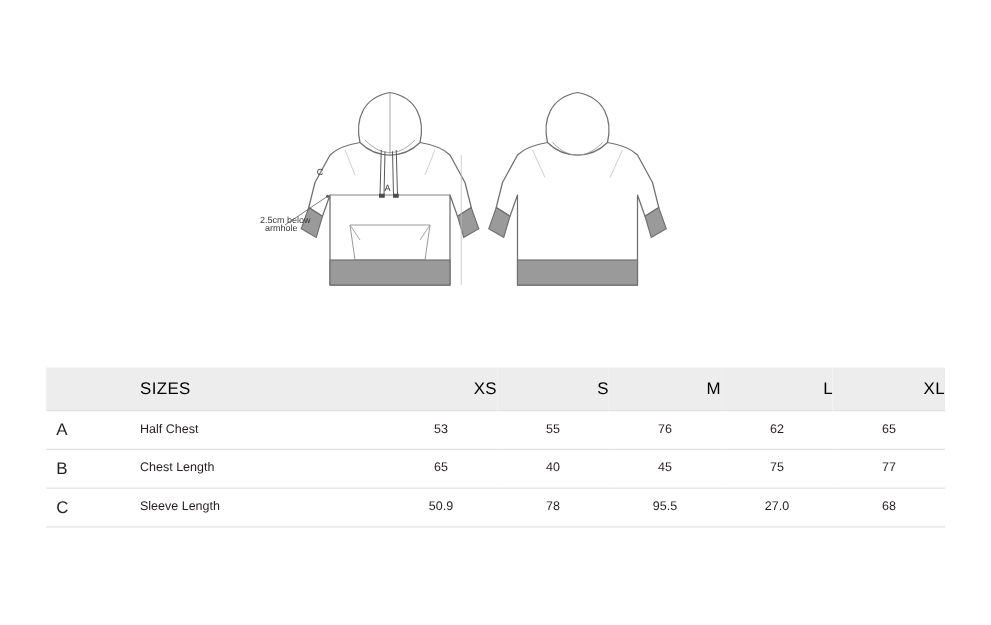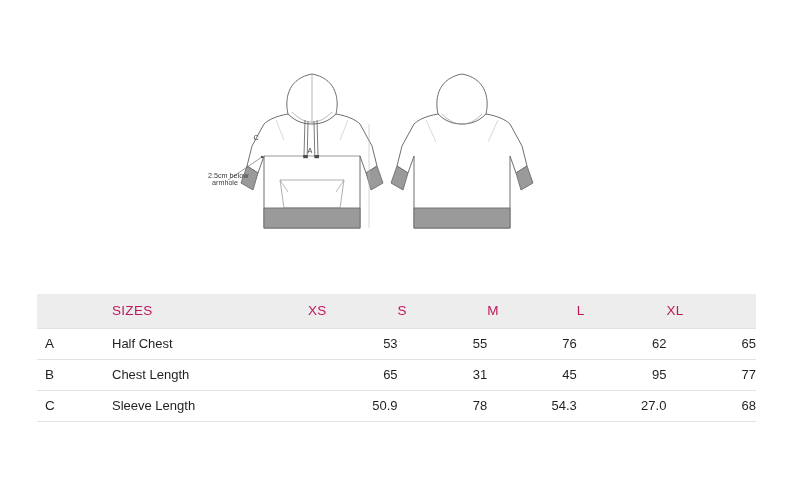--- a/index.html
+++ b/index.html
@@ -70,58 +70,58 @@
   col.c-size   { width: 89.6px; }
 
   thead tr.header-row {
     background: #ededed;
     height: 34px;
   }
 
   thead th {
     height: 16px;
     font-size: 13.5px;
-    color: #be185d;
+    color: #000000;
     letter-spacing: 0.3px;
   }
 
   th.head-letter { }
   th.head-label {
     text-align: left;
     padding-left: 20px !important;
   }
   th.head-size {
-    text-align: left;
+    text-align: right;
   }
 
   tbody tr.data-row {
     height: 30px;
     border-bottom: 1px solid #e2e2e2;
   }
   tbody tr.data-row:first-child {
     border-top: 1px solid #e2e2e2;
   }
 
   tbody td {
     height: 30px;
-    font-size: 13px;
+    font-size: 10px;
     color: #231f20;
   }
 
   td.cell-letter {
     text-align: left;
     padding-left: 8px !important;
     font-size: 13.5px;
   }
   td.cell-label {
     text-align: left;
     padding-left: 20px !important;
   }
   td.cell-value {
-    text-align: right;
+    text-align: center;
   }
 </style>
 </head>
 <body>
 
 <div id="page">
 
   <div id="drawing-area">
     <svg id="drawing-svg" width="400" height="200" viewBox="0 0 200 100">
 
@@ -207,31 +207,31 @@
           <td class="cell-value">53</td>
           <td class="cell-value">55</td>
           <td class="cell-value">76</td>
           <td class="cell-value">62</td>
           <td class="cell-value">65</td>
         </tr>
         <tr class="data-row">
           <td class="cell-letter">B</td>
           <td class="cell-label">Chest Length</td>
           <td class="cell-value">65</td>
-          <td class="cell-value">31</td>
+          <td class="cell-value">40</td>
           <td class="cell-value">45</td>
-          <td class="cell-value">95</td>
+          <td class="cell-value">75</td>
           <td class="cell-value">77</td>
         </tr>
         <tr class="data-row">
           <td class="cell-letter">C</td>
           <td class="cell-label">Sleeve Length</td>
           <td class="cell-value">50.9</td>
           <td class="cell-value">78</td>
-          <td class="cell-value">54.3</td>
+          <td class="cell-value">95.5</td>
           <td class="cell-value">27.0</td>
           <td class="cell-value">68</td>
         </tr>
       </tbody>
     </table>
   </div>
 
 </div>
 
 </body></html>

